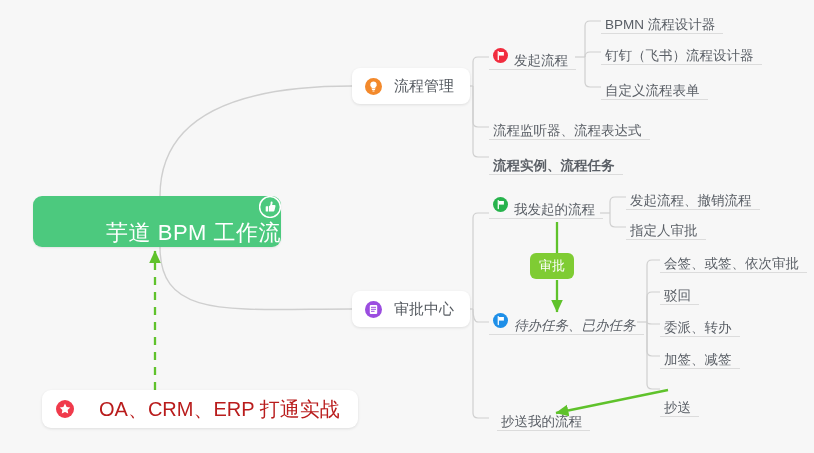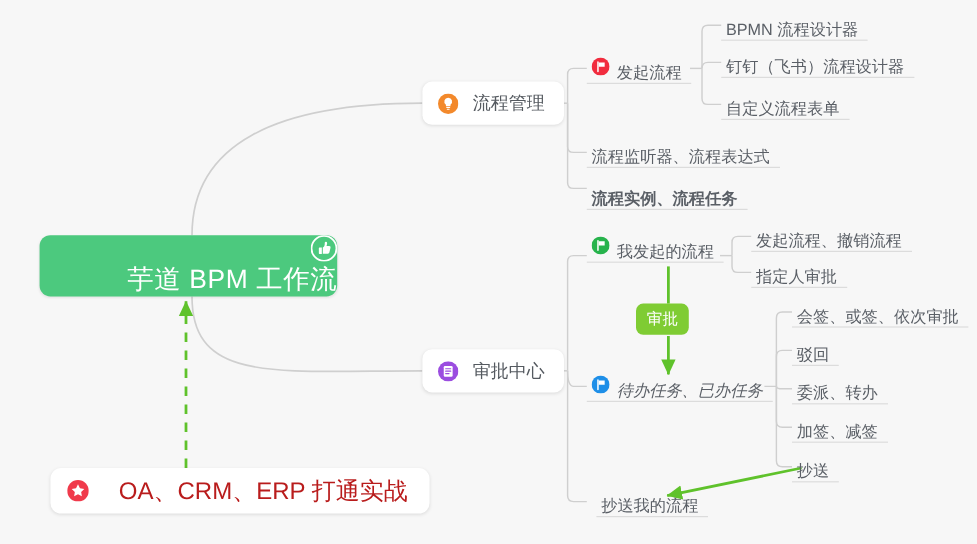--- a/index.html
+++ b/index.html
@@ -291,21 +291,21 @@
   </div>
 
   <div class="leaf no-icon" style="left:660px; top:312px;text-align:right;">
     <span class="txt">委派、转办</span>
   </div>
 
   <div class="leaf no-icon" style="left:660px; top:344px;">
     <span class="txt">加签、减签</span>
   </div>
 
-  <div class="leaf no-icon" style="left:660px; top:377px;">
+  <div class="leaf no-icon" style="left:660px; top:392px;">
     <span class="txt">抄送</span>
   </div>
 
   <div class="leaf no-icon" style="left:497px; top:406px;">
     <span class="txt">抄送我的流程</span>
   </div>
 
   <div class="tag-node" style="left:530px; top:253px;">
     <span>审批</span>
   </div>

